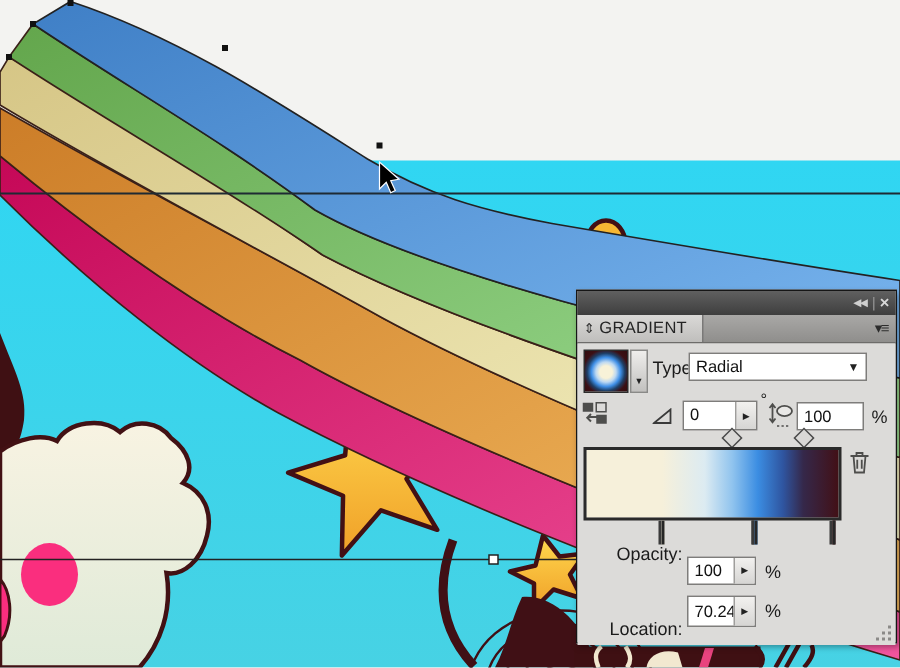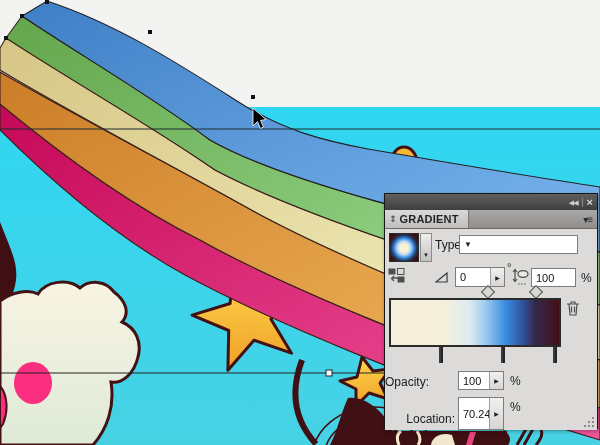--- a/index.html
+++ b/index.html
@@ -15,21 +15,21 @@
   .titlebar{height:16px;background:linear-gradient(#606060,#3e3e3e);
             display:flex;justify-content:flex-end;align-items:center;gap:4px;padding:0 4px;}
   .tb-ic{color:#cfcfcf;font-size:7px;line-height:1;letter-spacing:-1px;cursor:pointer;}
   .tb-x{color:#d8d8d8;font-size:11px;font-weight:bold;line-height:1;cursor:pointer;}
   .tb-sep{width:1px;height:9px;background:#8a8a8a;}
   .tabstrip{height:18px;display:flex;background:linear-gradient(#a9a8a6,#8f8e8c);
             border-bottom:1px solid #6d6c6a;}
   .tab{width:75px;background:linear-gradient(#dad9d7,#bfbebc);display:flex;align-items:center;
        padding:0 4px;gap:3px;border-right:1px solid #7a7978;}
   .tab-cycle{font-size:9px;color:#333;}
-  .tab-label{font-size:11px;font-weight:bold;color:#242424;letter-spacing:.2px;}
+  .tab-label{font-size:11px;font-weight:normal;color:#242424;letter-spacing:.2px;}
   .tabrest{flex:1;display:flex;justify-content:flex-end;align-items:center;padding-right:5px;}
   .menu-ic{font-size:10px;color:#2c2c2c;letter-spacing:-1px;cursor:pointer;}
   .pbody{position:relative;height:201px;background:#dcdbd9;font-size:12px;color:#1b1b1b;}
 
   .swatch{position:absolute;left:4px;top:4px;width:28px;height:27px;border:1px solid #2c2c2c;
           background:radial-gradient(circle at 50% 52%,#f8f2d8 0 21%,#bcd8f2 34%,#3f8fe6 49%,#1e3f66 63%,#3c1014 77%,#320d10 100%);}
   .swatch-btn{position:absolute;left:35px;top:4px;width:12px;height:29px;border:1px solid #8a8a88;
           background:linear-gradient(#efeeec,#c2c1bf);display:flex;align-items:flex-end;justify-content:center;
           font-size:6px;color:#222;padding-bottom:3px;box-sizing:border-box;cursor:pointer;}
   .lbl{position:absolute;white-space:nowrap;}
@@ -181,20 +181,21 @@
     </div>
 
     <div class="pbody">
 
       <div class="swatch"></div>
       <div class="swatch-btn">
         <span>▼</span>
       </div>
       <span class="lbl" style="left:50px;top:9px;">Type:</span>
       <div class="combo" style="left:74px;top:6px;width:119px;height:19px;">
+        <span class="val">Radial</span>
         <span class="arrow">▼</span>
       </div>
 
       <span class="icbtn" style="left:3px;top:38px;">
         <svg width="17" height="17" viewBox="0 0 17 17">
           <rect x="0.5" y="1.5" width="7" height="6" fill="#4e4e4c"></rect>
           <rect x="9.5" y="1.5" width="6.5" height="6" fill="none" stroke="#4e4e4c"></rect>
           <path d="M10,11 h-6 m2,-2 l-2.5,2.5 l2.5,2.5" stroke="#4e4e4c" fill="none" stroke-width="1.3"></path>
           <rect x="9.5" y="9.5" width="7" height="6" fill="#4e4e4c"></rect>
         </svg>
@@ -233,29 +234,29 @@
       <div class="stop" style="left:54px;">
         <span class="roof"></span><span class="chip" style="background:#f6f0da;"></span>
       </div>
       <div class="stop sel" style="left:116px;">
         <span class="roof"></span><span class="chip" style="background:#3b8de2;"></span>
       </div>
       <div class="stop" style="left:168px;">
         <span class="roof"></span><span class="chip" style="background:#421016;"></span>
       </div>
 
-      <span class="lbl" style="left:0;top:146px;width:70px;text-align:left;display:inline-block;">Opacity:</span>
+      <span class="lbl" style="left:0;top:133px;width:70px;text-align:right;display:inline-block;">Opacity:</span>
       <div class="combo" style="left:73px;top:142px;width:46px;height:19px;">
         <span class="val">100</span>
         <span class="spin">▶</span>
       </div>
       <span class="lbl" style="left:125px;top:145px;">%</span>
 
       <span class="lbl" style="left:0;top:183px;width:70px;text-align:right;display:inline-block;">Location:</span>
-      <div class="combo" style="left:73px;top:168px;width:46px;height:33px;">
+      <div class="combo" style="left:73px;top:168px;width:46px;height:21px;">
         <span class="val">70.24</span>
         <span class="spin">▶</span>
       </div>
       <span class="lbl" style="left:125px;top:171px;">%</span>
 
       <span class="grip">
         <i style="right:0;bottom:0;"></i>
           <i style="right:4px;bottom:0;"></i>
           <i style="right:8px;bottom:0;"></i>
         <i style="right:0;bottom:4px;"></i>

